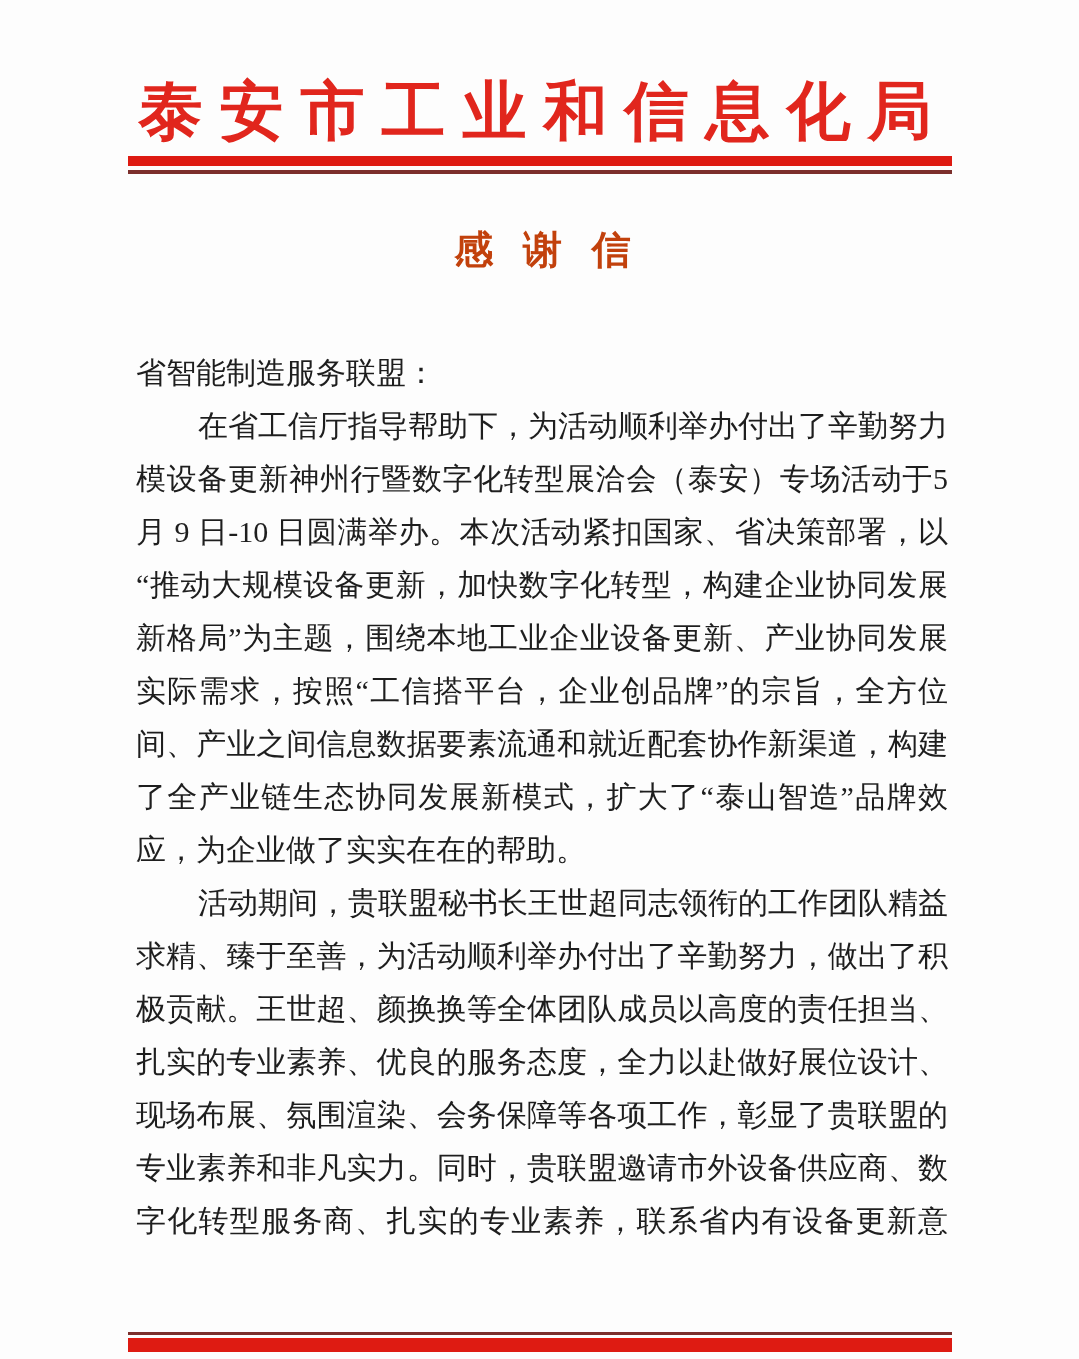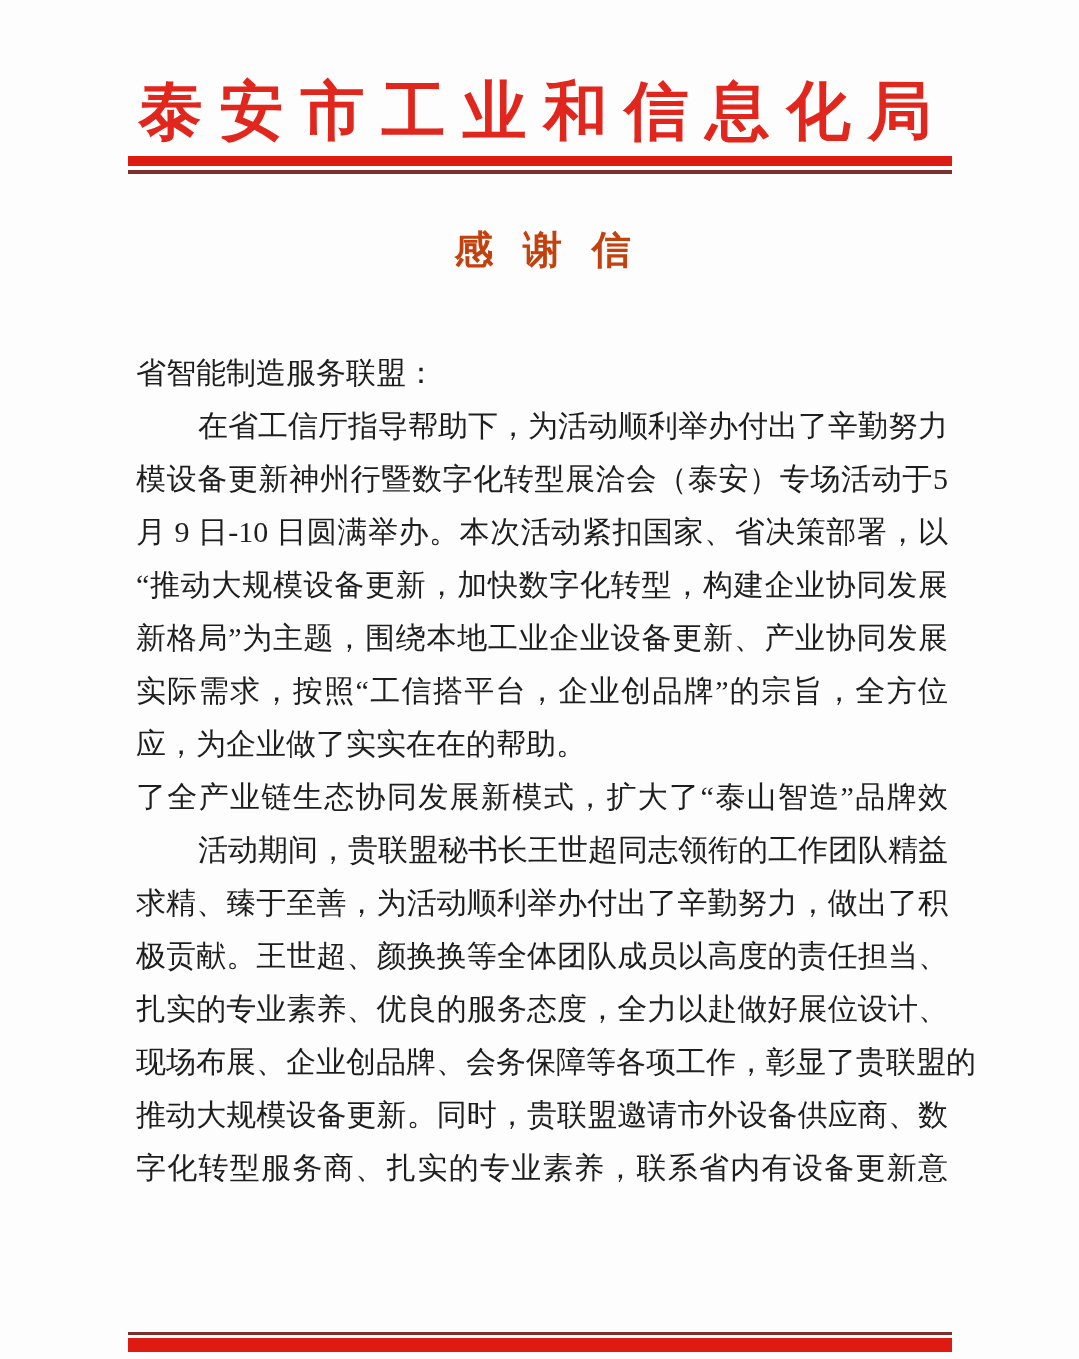--- a/index.html
+++ b/index.html
@@ -88,27 +88,28 @@
 
   <div class="body-lines">
 
   <div class="line no-fill">省智能制造服务联盟：</div>
       <div class="line indent">在省工信厅指导帮助下，为活动顺利举办付出了辛勤努力</div>
       <div class="line">模设备更新神州行暨数字化转型展洽会（泰安）专场活动于5</div>
       <div class="line">月 9 日-10 日圆满举办。本次活动紧扣国家、省决策部署，以</div>
       <div class="line">“推动大规模设备更新，加快数字化转型，构建企业协同发展</div>
       <div class="line">新格局”为主题，围绕本地工业企业设备更新、产业协同发展</div>
       <div class="line">实际需求，按照“工信搭平台，企业创品牌”的宗旨，全方位</div>
+      <div class="line">间、产业之间信息数据要素流通和就近配套协作新渠道，构建</div>
+      <div class="line">了全产业链生态协同发展新模式，扩大了“泰山智造”品牌效</div>
       <div class="line no-fill">应，为企业做了实实在在的帮助。</div>
-      <div class="line">了全产业链生态协同发展新模式，扩大了“泰山智造”品牌效</div>
       <div class="line indent">活动期间，贵联盟秘书长王世超同志领衔的工作团队精益</div>
       <div class="line">求精、臻于至善，为活动顺利举办付出了辛勤努力，做出了积</div>
       <div class="line">极贡献。王世超、颜换换等全体团队成员以高度的责任担当、</div>
       <div class="line">扎实的专业素养、优良的服务态度，全力以赴做好展位设计、</div>
-      <div class="line">现场布展、企业创品牌、会务保障等各项工作，彰显了贵联盟的</div>
-      <div class="line">推动大规模设备更新。同时，贵联盟邀请市外设备供应商、数</div>
+      <div class="line">现场布展、氛围渲染、会务保障等各项工作，彰显了贵联盟的</div>
+      <div class="line">专业素养和非凡实力。同时，贵联盟邀请市外设备供应商、数</div>
       <div class="line">字化转型服务商、扎实的专业素养，联系省内有设备更新意</div>
     </div>
 
   <div class="rule rule-thin footer-thin"></div>
   <div class="rule rule-thick footer-thick"></div>
 
 </div>
 
 </body></html>

